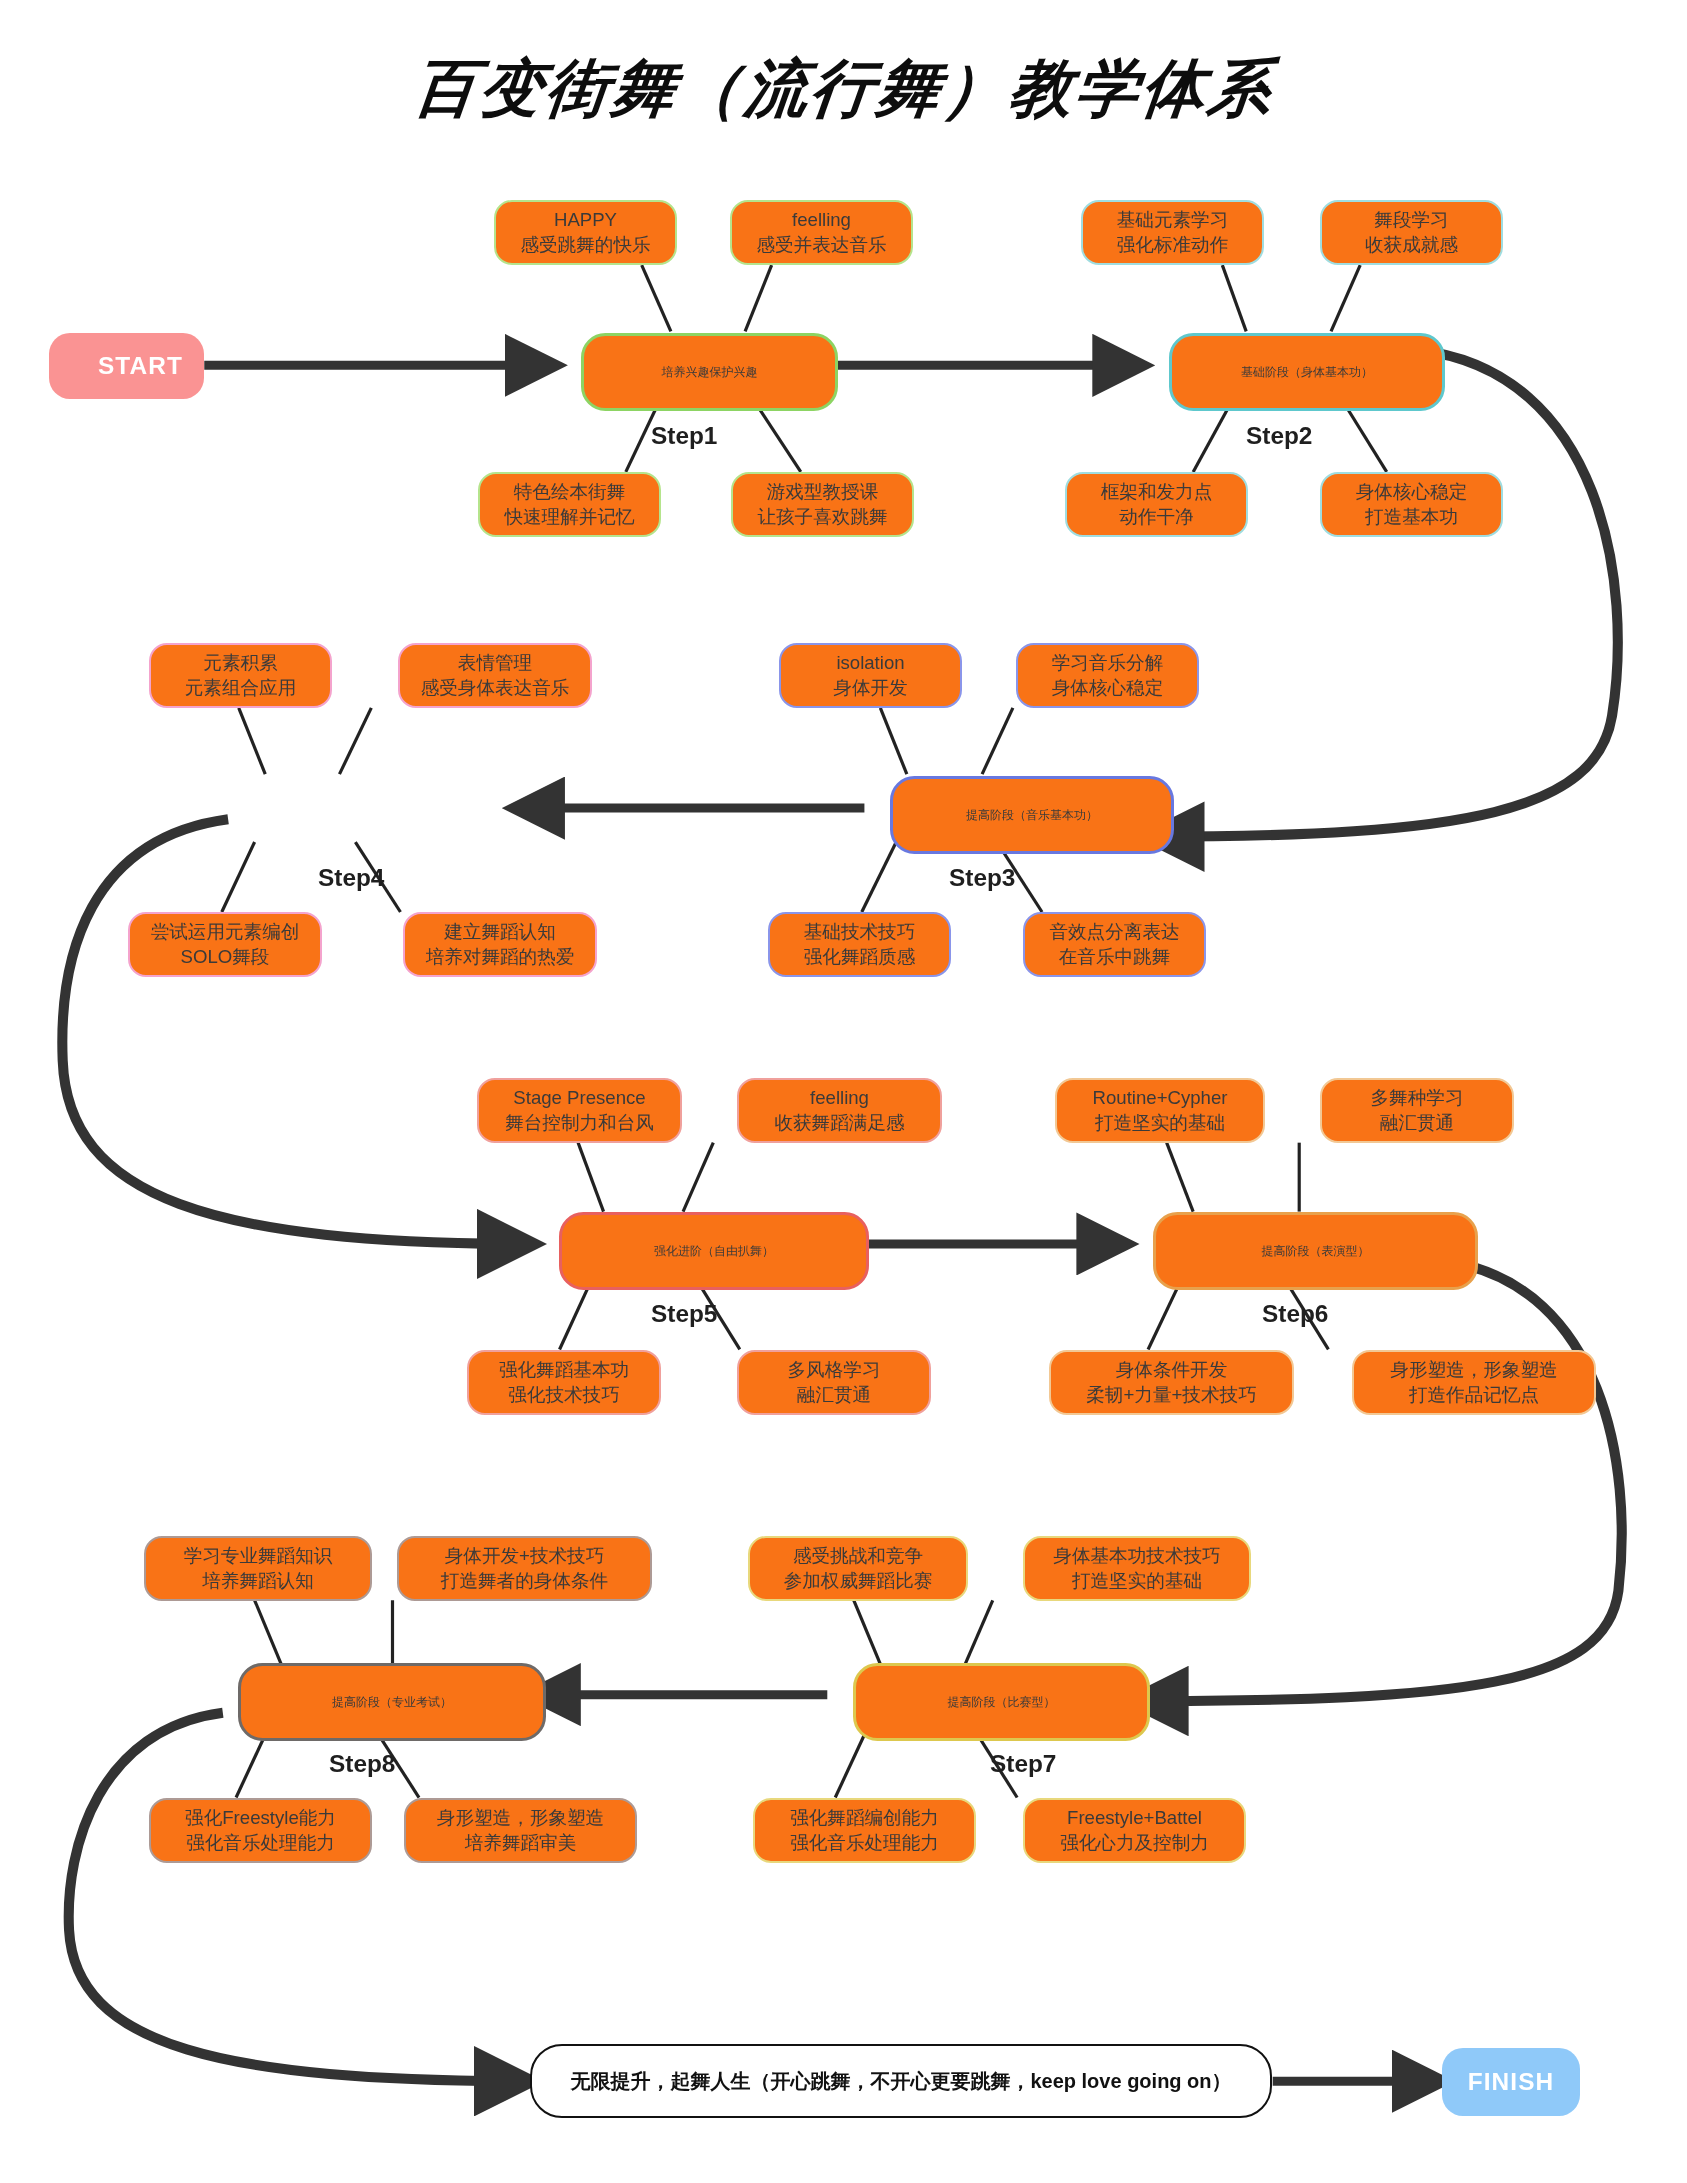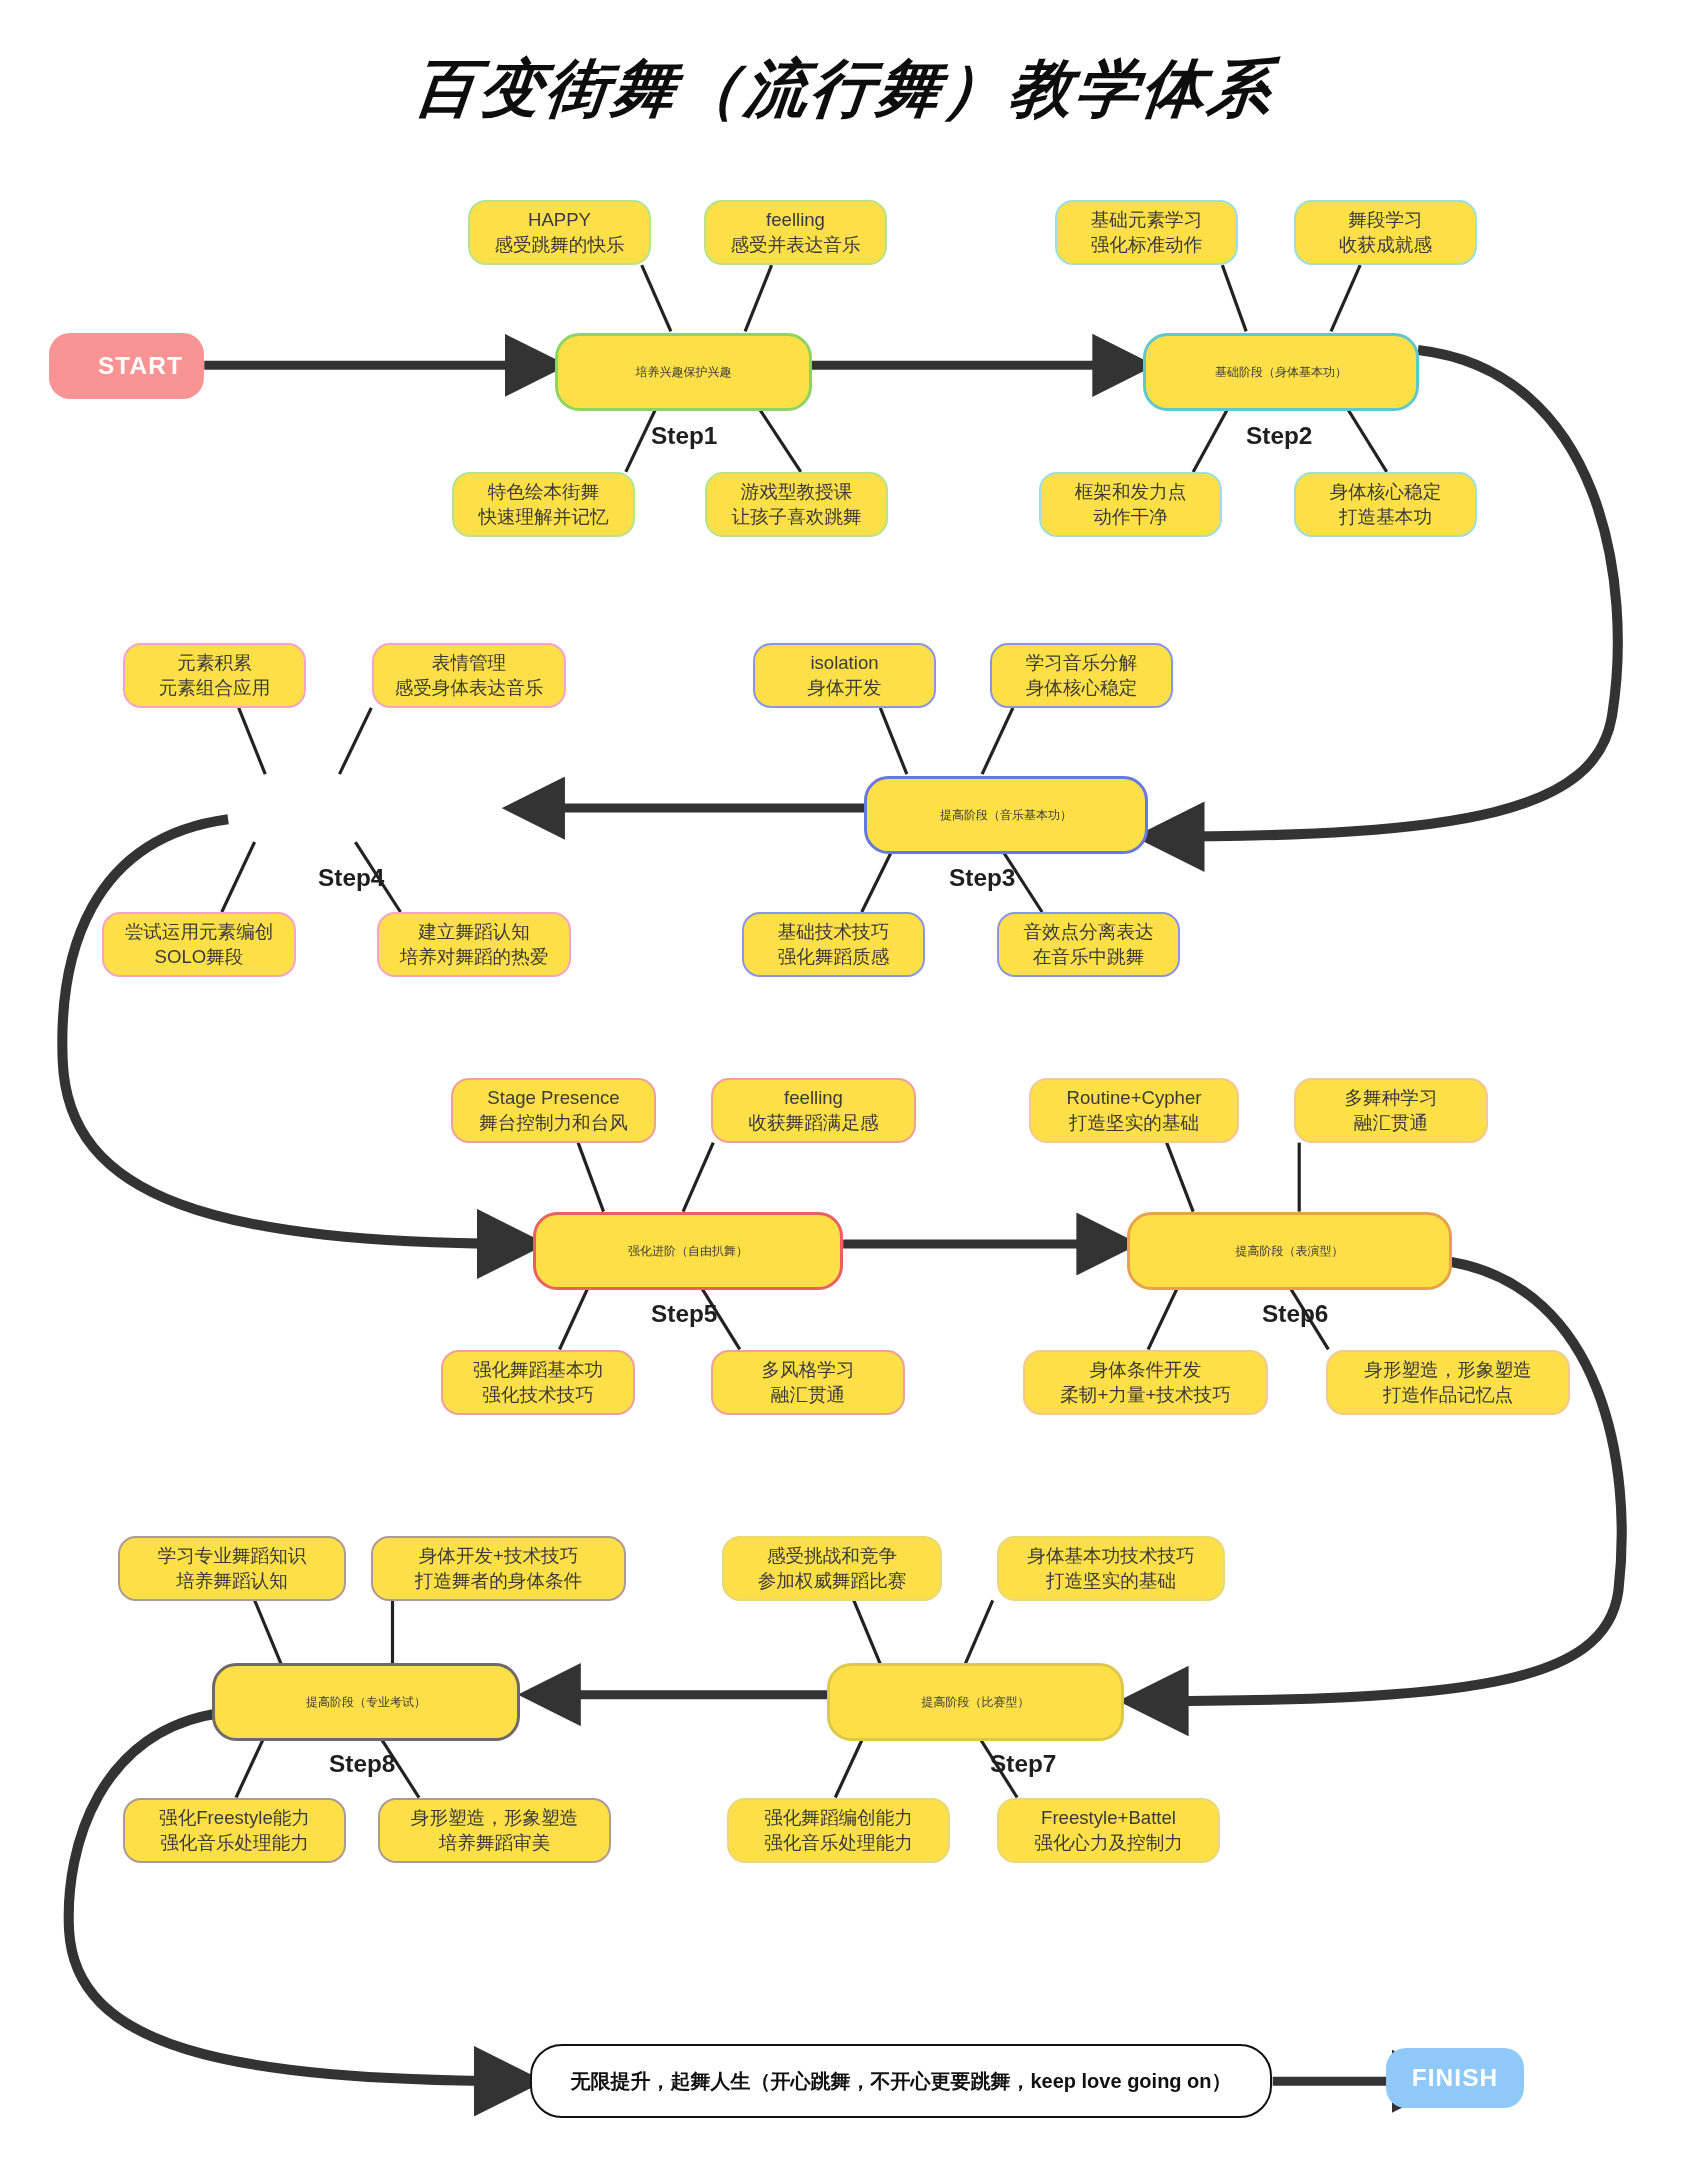--- a/index.html
+++ b/index.html
@@ -8,23 +8,23 @@
   #wires{position:absolute;left:0;top:0;width:1688px;height:2183px;pointer-events:none;}
 
   .title{
     position:absolute; left:0; right:0; top:46px; text-align:center;
     font-family:"DejaVu Serif",serif;
     font-size:63px; font-weight:700; letter-spacing:3.2px; color:#0d0d0d;
     font-style:italic; transform:skewX(-6deg);
   }
 
   .node{
-    position:absolute; box-sizing:border-box; background:#fde047;
+    position:absolute; box-sizing:border-box; background:#f97316;
     display:flex; align-items:center; justify-content:center; text-align:center;
-    color:#3a3a3a; line-height:1.34; white-space:pre-line;
+    color:#3a3a3a; line-height:1.34; white-space:pre-line;margin-left:26px;
   }
   
   .main{
     border-style:solid; border-width:3.7px; border-radius:24.4px;
     font-size:12px; height:78px; z-index:4;
   }
   
   .sat{
     border-style:solid; border-width:2.1px; border-radius:18px;
     font-size:18.6px; height:65px; z-index:4;
@@ -125,21 +125,21 @@
 
       <path d="M480,3018 L532,3143"></path>
         <path d="M740,3018 L740,3143"></path>
       <path d="M510,3250 L445,3390"></path>
         <path d="M700,3250 L790,3390"></path>
     </g>
   </svg>
 
   <div id="start-node" class="terminal" style="left: 49px; top: 333px; width: 155px; height: 66px; background: rgb(250, 147, 147);">START</div>
 
-  <div id="finish-node" class="terminal" style="left: 1386px; top: 2048px; width: 138px; height: 60px; background: rgb(143, 201, 249); border-radius: 20px;">FINISH</div>
+  <div id="finish-node" class="terminal" style="left: 1442px; top: 2048px; width: 138px; height: 68px; background: rgb(143, 201, 249);">FINISH</div>
 
   <div id="final-bar" style="left:530px;top:2044px;width:742px;height:74px;">无限提升，起舞人生（开心跳舞，不开心更要跳舞，keep love going on）</div>
 
   <div class="node sat" style="left: 468px; top: 200px; width: 183px; border-color: rgb(181, 228, 140);">HAPPY
 感受跳舞的快乐</div>
   <div class="node sat" style="left: 704px; top: 200px; width: 183px; border-color: rgb(181, 228, 140);">feelling
 感受并表达音乐</div>
   <div class="node main" style="left: 555px; top: 333px; width: 257px; border-color: rgb(141, 212, 99);">培养兴趣保护兴趣</div>
   <div class="steplabel" style="left:651px;top:422px;">Step1</div>
   <div class="node sat" style="left: 452px; top: 472px; width: 183px; border-color: rgb(181, 228, 140);">特色绘本街舞

